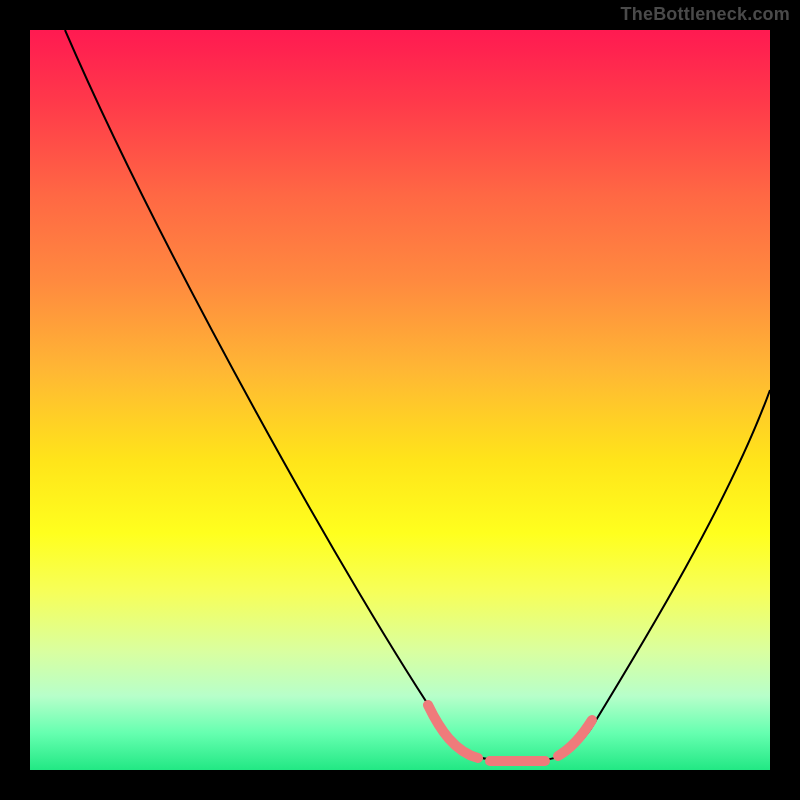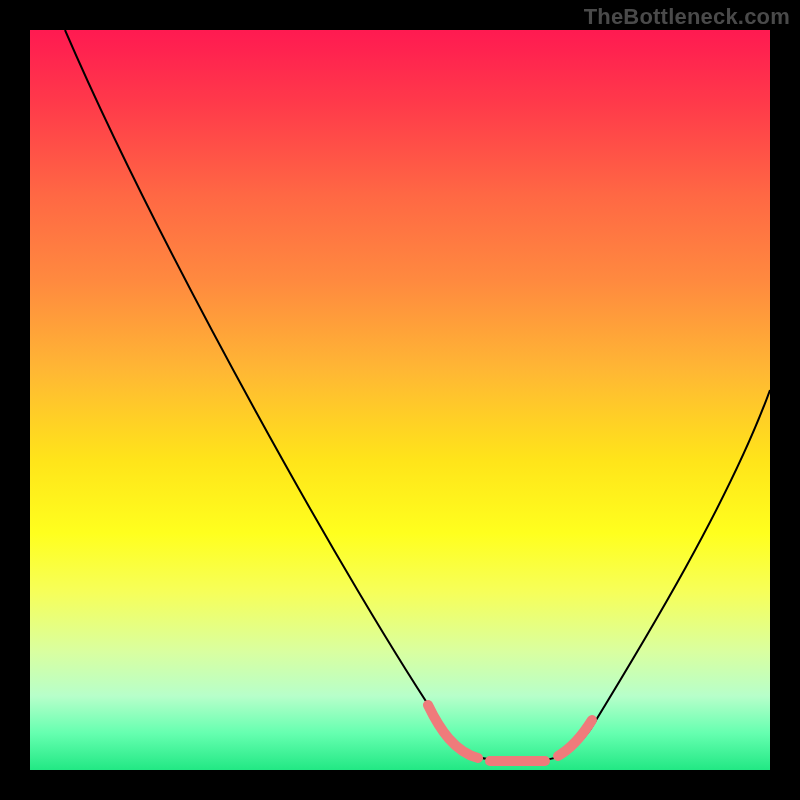--- a/index.html
+++ b/index.html
@@ -15,21 +15,21 @@
     position: relative;
     width: 800px;
     height: 800px;
     background: #000;
   }
   .watermark {
     position: absolute;
     top: 4px;
     right: 10px;
     color: #4a4a4a;
-    font-size: 22px;
+    font-size: 18px;
     font-weight: 600;
     letter-spacing: 0.2px;
     z-index: 50;
     user-select: none;
   }
   .plot {
     position: absolute;
     left: 30px;
     top: 30px;
     width: 740px;

